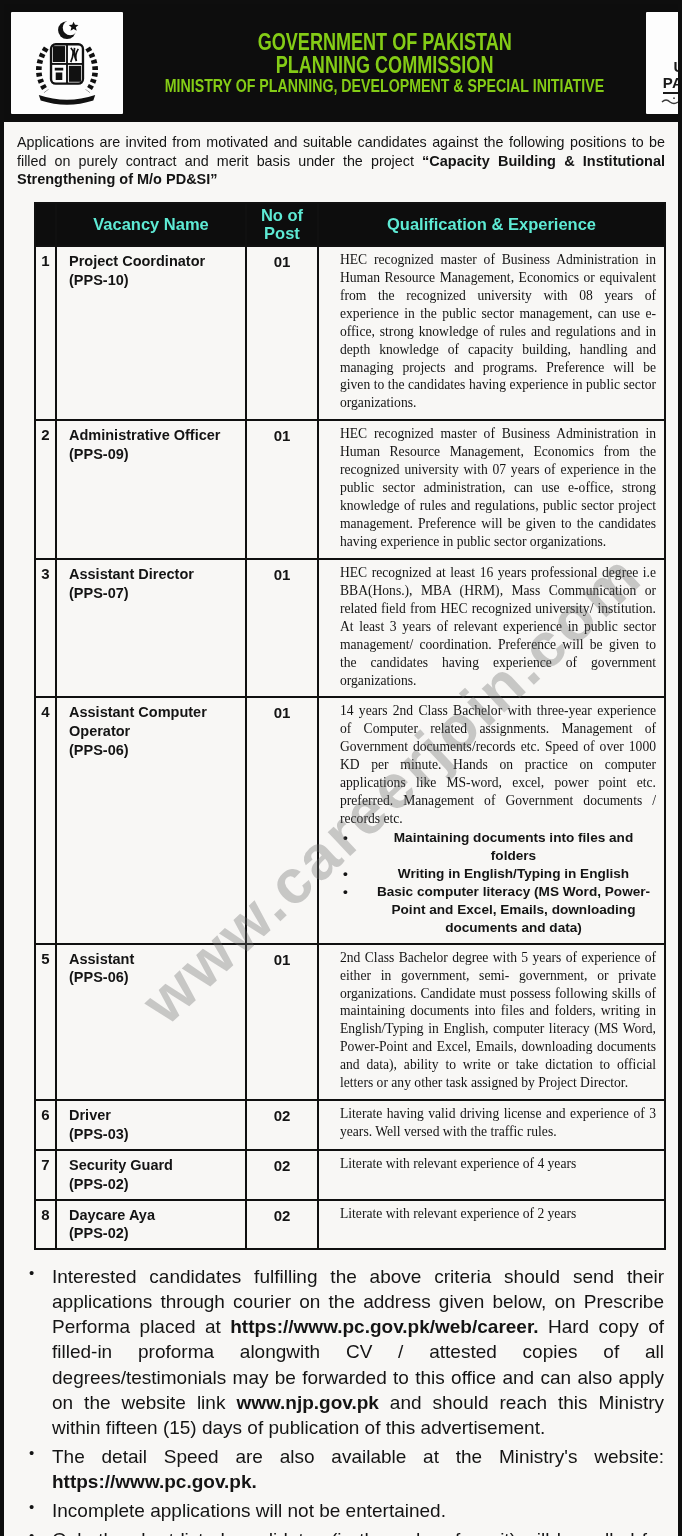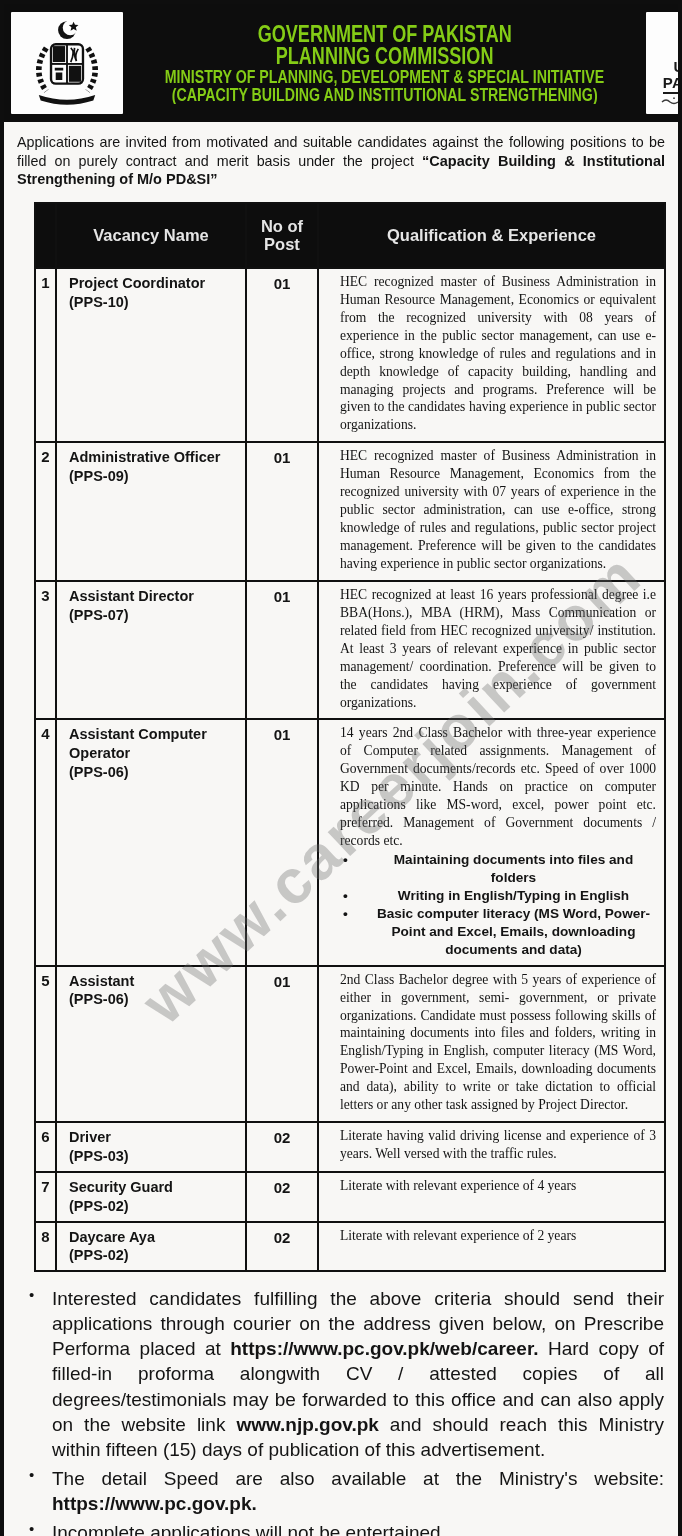--- a/index.html
+++ b/index.html
@@ -64,23 +64,23 @@
   .intro b{font-size:14.5px;}
   
   table.vac{
     border-collapse:collapse;
     margin:9px 10px 6px 30px;
     width:632px;
     border:2px solid #101010;
   }
   table.vac th, table.vac td{border:2px solid #101010;box-sizing:border-box;}
   table.vac thead th{
-    background:#0d0d0d;color:#e5e5e5;
+    background:#0d0d0d;color:#5eead4;
     font-size:16.5px;font-weight:bold;
-    padding:14px 2px;line-height:1.05;
+    padding:3px 2px;line-height:1.05;
     text-align:center;
   }
   td.c-num{width:21px;text-align:center;font-weight:bold;font-size:15px;vertical-align:top;padding-top:5px;}
   td.c-name{width:190px;font-weight:bold;font-size:14.5px;vertical-align:top;padding:5px 12px;line-height:1.3;}
   td.c-posts{width:72px;text-align:center;font-weight:bold;font-size:15px;vertical-align:top;padding-top:6px;}
   td.c-qual{font-size:13.6px;line-height:1.32;vertical-align:top;padding:4px 8px 6px 8px;text-align:justify;}
   .qual-para{margin:0 0 1px 13px;font-family:Liberation Serif, serif;}
   .qual-bullets{margin:1px 0 0 0;padding:0;list-style:none;}
   .qual-bullets li{position:relative;padding-left:44px;text-align:center;font-weight:bold;}
   .qual-bullets li::before{content:"\2022";position:absolute;left:16px;top:0;}
@@ -136,21 +136,20 @@
           <path d="M54 34 q5 4 0 15 M58 34 q-1 8 2 14 M62 35 q-4 6 -2 13" fill="none" stroke="#111" stroke-width="1.8"></path>
 
           <path d="M20 84 Q50 94 80 84 L78 90 Q50 99 22 90 Z" fill="#111"></path>
         </svg>
       </span>
     </div>
     <div class="header-text">
       <span class="hl hl1"><span>GOVERNMENT OF PAKISTAN</span></span>
       <span class="hl hl2"><span>PLANNING COMMISSION</span></span>
       <span class="hl hl3"><span>MINISTRY OF  PLANNING, DEVELOPMENT &amp; SPECIAL INITIATIVE</span></span>
-      <span class="hl hl4"><span>(CAPACITY BUILDING AND INSTITUTIONAL STRENGTHENING)</span></span>
     </div>
     <div class="logo-box">
       <span>
         <svg width="44" height="38" viewBox="0 0 60 50">
           <path d="M44 2 C38 8 35 15 37 21 C30 14 20 12 10 16 C20 19 26 24 28 31 C21 29 13 31 7 37 C17 38 24 42 28 48 L34 39 C40 42 48 39 51 31 C54 24 51 17 56 9 C50 10 47 7 48 2 Z" fill="#141414"></path>
         </svg>
       </span>
       <span class="uraan-word">URAAN</span>
       <span class="uraan-word pk">PAKISTAN</span>
       <span style="margin-top:3px;">

